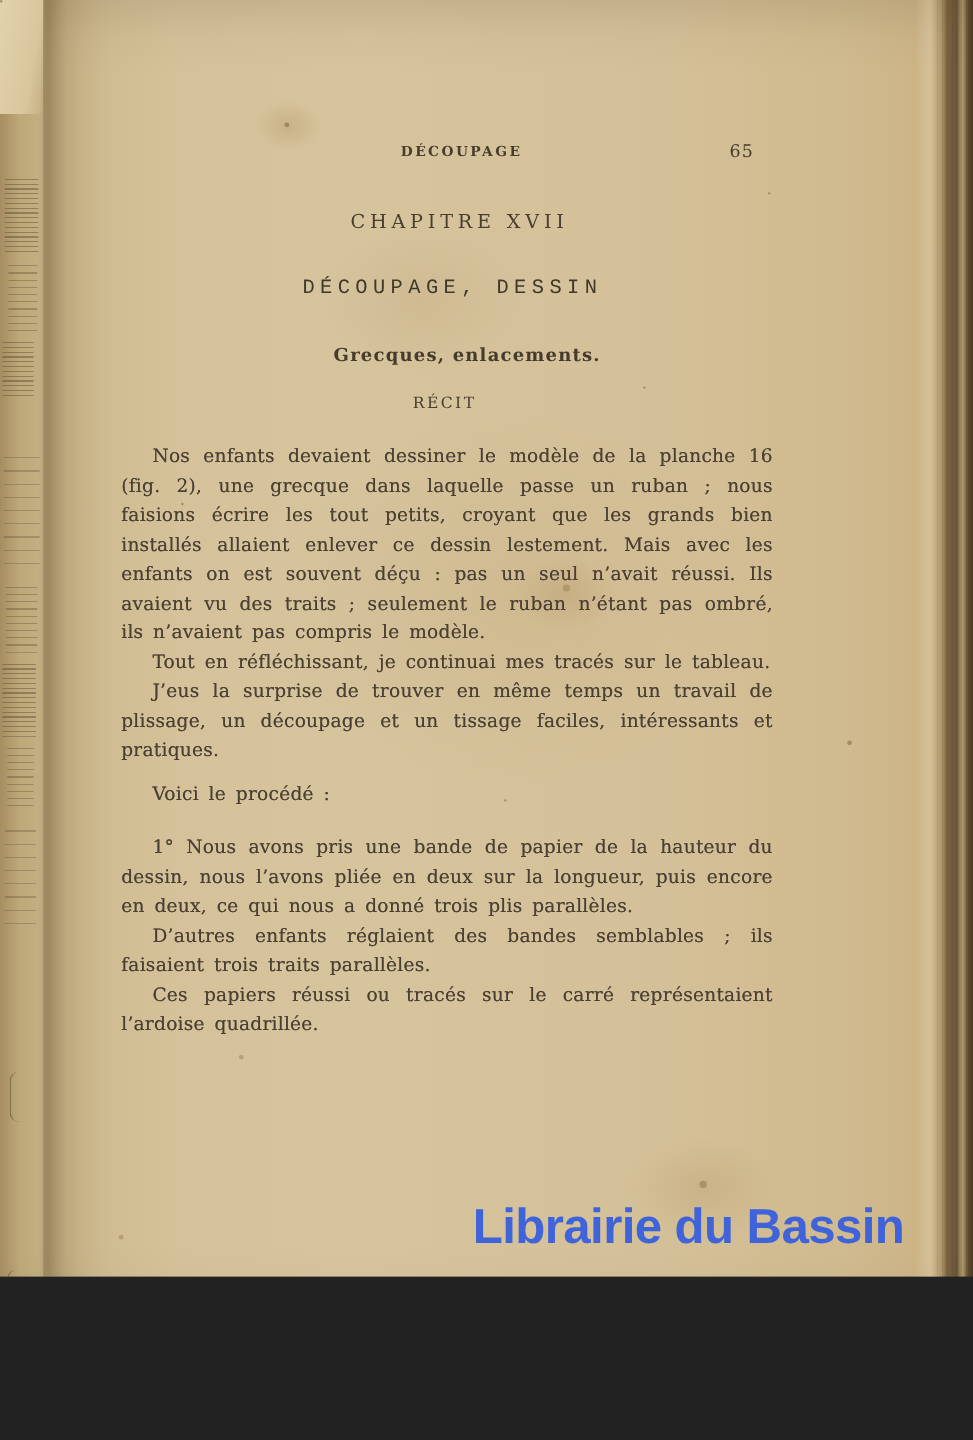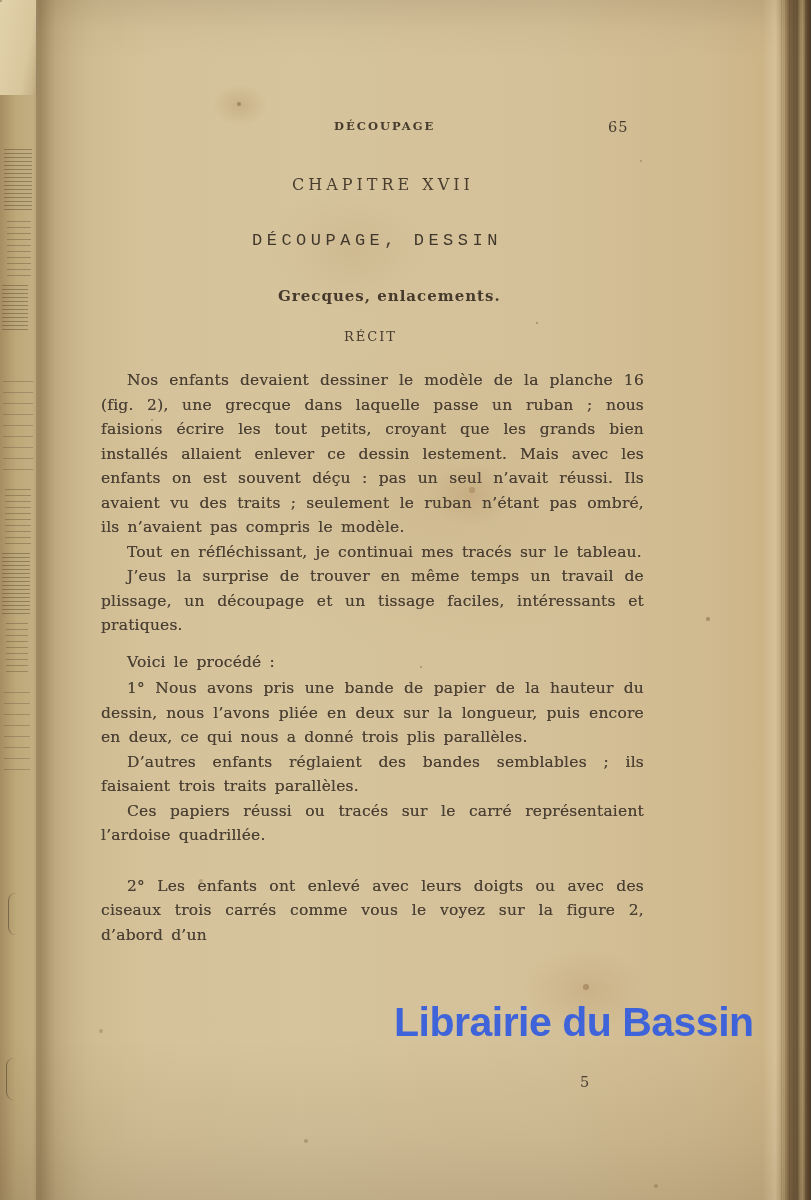--- a/index.html
+++ b/index.html
@@ -1,18 +1,18 @@
 <!DOCTYPE html>
 <html><head>
 <meta charset="utf-8">
 <style>
   html,body{margin:0;padding:0;background:#222;}
   .photo{
     position:relative;
-    width:811px;height:1200px;
+    width:811px;height:1064px;
     overflow:hidden;
     font-family:"DejaVu Serif", serif;
     background:
       radial-gradient(ellipse 300px 220px at 430px 500px, rgba(160,120,60,0.10), transparent 70%),
       radial-gradient(ellipse 90px 60px at 585px 990px, rgba(150,100,50,0.14), transparent 70%),
       radial-gradient(ellipse 60px 45px at 470px 495px, rgba(150,100,50,0.16), transparent 70%),
       radial-gradient(ellipse 120px 90px at 350px 250px, rgba(150,110,60,0.10), transparent 70%),
       radial-gradient(ellipse 40px 30px at 240px 105px, rgba(140,95,45,0.18), transparent 70%),
       linear-gradient(180deg, rgba(80,60,35,0.12) 0px, rgba(80,60,35,0.03) 30px, transparent 60px, transparent 1040px, rgba(80,60,35,0.08) 1140px, rgba(80,60,35,0.16) 1200px),
       linear-gradient(90deg, #a78d62 0px, #bda878 16px, #c3ae82 32px, #b29c71 40px, #c9b489 56px, #d0bc92 85px, #d5c29a 150px, #d6c49d 300px, #d4c098 560px, #d0ba8f 700px, #cdb588 758px, #c6ad7f 783px, #7c6443 789px, #6b5639 797px, #b39a6e 802px, #5e4a30 807px, #4c3b25 811px);
@@ -52,21 +52,21 @@
   .subtitle{position:absolute;left:278px;top:287px;font-size:15px;font-weight:bold;letter-spacing:1px;color:#453a2c;}
   .section-head{position:absolute;left:344px;top:329px;font-size:13px;letter-spacing:2px;font-weight:500;}
   
   .text-column{position:absolute;left:101px;top:360px;width:543px;}
   .text-column p{
     margin:0;font-size:15.5px;line-height:24.5px;color:#4a3f33;
     text-align:justify;text-indent:26px;word-spacing:3px;letter-spacing:0.2px;
     text-shadow:0 0 0.5px rgba(74,63,51,0.7);}
   .text-column p:nth-of-type(1){margin-top:8px;}
   .text-column p:nth-of-type(4){margin-top:12px;}
-  .text-column p:nth-of-type(5){margin-top:2px;}
+  .text-column p:nth-of-type(5){margin-top:20px;}
   .text-column p:nth-of-type(8){margin-top:26px;}
   .text-column p:nth-of-type(9){margin-top:22px;}
   .signature-mark{position:absolute;left:580px;top:1074px;font-size:14.5px;color:#4a3f33;}
   
   .watermark{position:absolute;left:394px;top:999px;width:400px;
     font-family:"Liberation Sans", sans-serif;font-size:41px;font-weight:700;
     letter-spacing:-0.5px;color:rgba(42,86,226,0.88);white-space:nowrap;}
 </style>
 </head>
 <body>
@@ -102,20 +102,19 @@
   <div class="section-head ink">RÉCIT</div>
 
   <div class="text-column">
     <p>Nos enfants devaient dessiner le modèle de la planche 16 (fig. 2), une grecque dans laquelle passe un ruban ; nous faisions écrire les tout petits, croyant que les grands bien installés allaient enlever ce dessin lestement. Mais avec les enfants on est souvent déçu : pas un seul n’avait réussi. Ils avaient vu des traits ; seulement le ruban n’étant pas ombré, ils n’avaient pas compris le modèle.</p>
     <p>Tout en réfléchissant, je continuai mes tracés sur le tableau.</p>
     <p>J’eus la surprise de trouver en même temps un travail de plissage, un découpage et un tissage faciles, intéressants et pratiques.</p>
     <p>Voici le procédé :</p>
     <p>1° Nous avons pris une bande de papier de la hauteur du dessin, nous l’avons pliée en deux sur la longueur, puis encore en deux, ce qui nous a donné trois plis parallèles.</p>
     <p>D’autres enfants réglaient des bandes semblables ; ils faisaient trois traits parallèles.</p>
     <p>Ces papiers réussi ou tracés sur le carré représentaient l’ardoise quadrillée.</p>
-    <p>2° Les enfants ont enlevé avec leurs doigts ou avec des ciseaux trois carrés comme vous le voyez sur la figure 2, d’abord d’un</p>
   </div>
 
   <div class="signature-mark">5</div>
 
   <div class="watermark">Librairie du Bassin</div>
 
 </div>
 
 </body></html>

